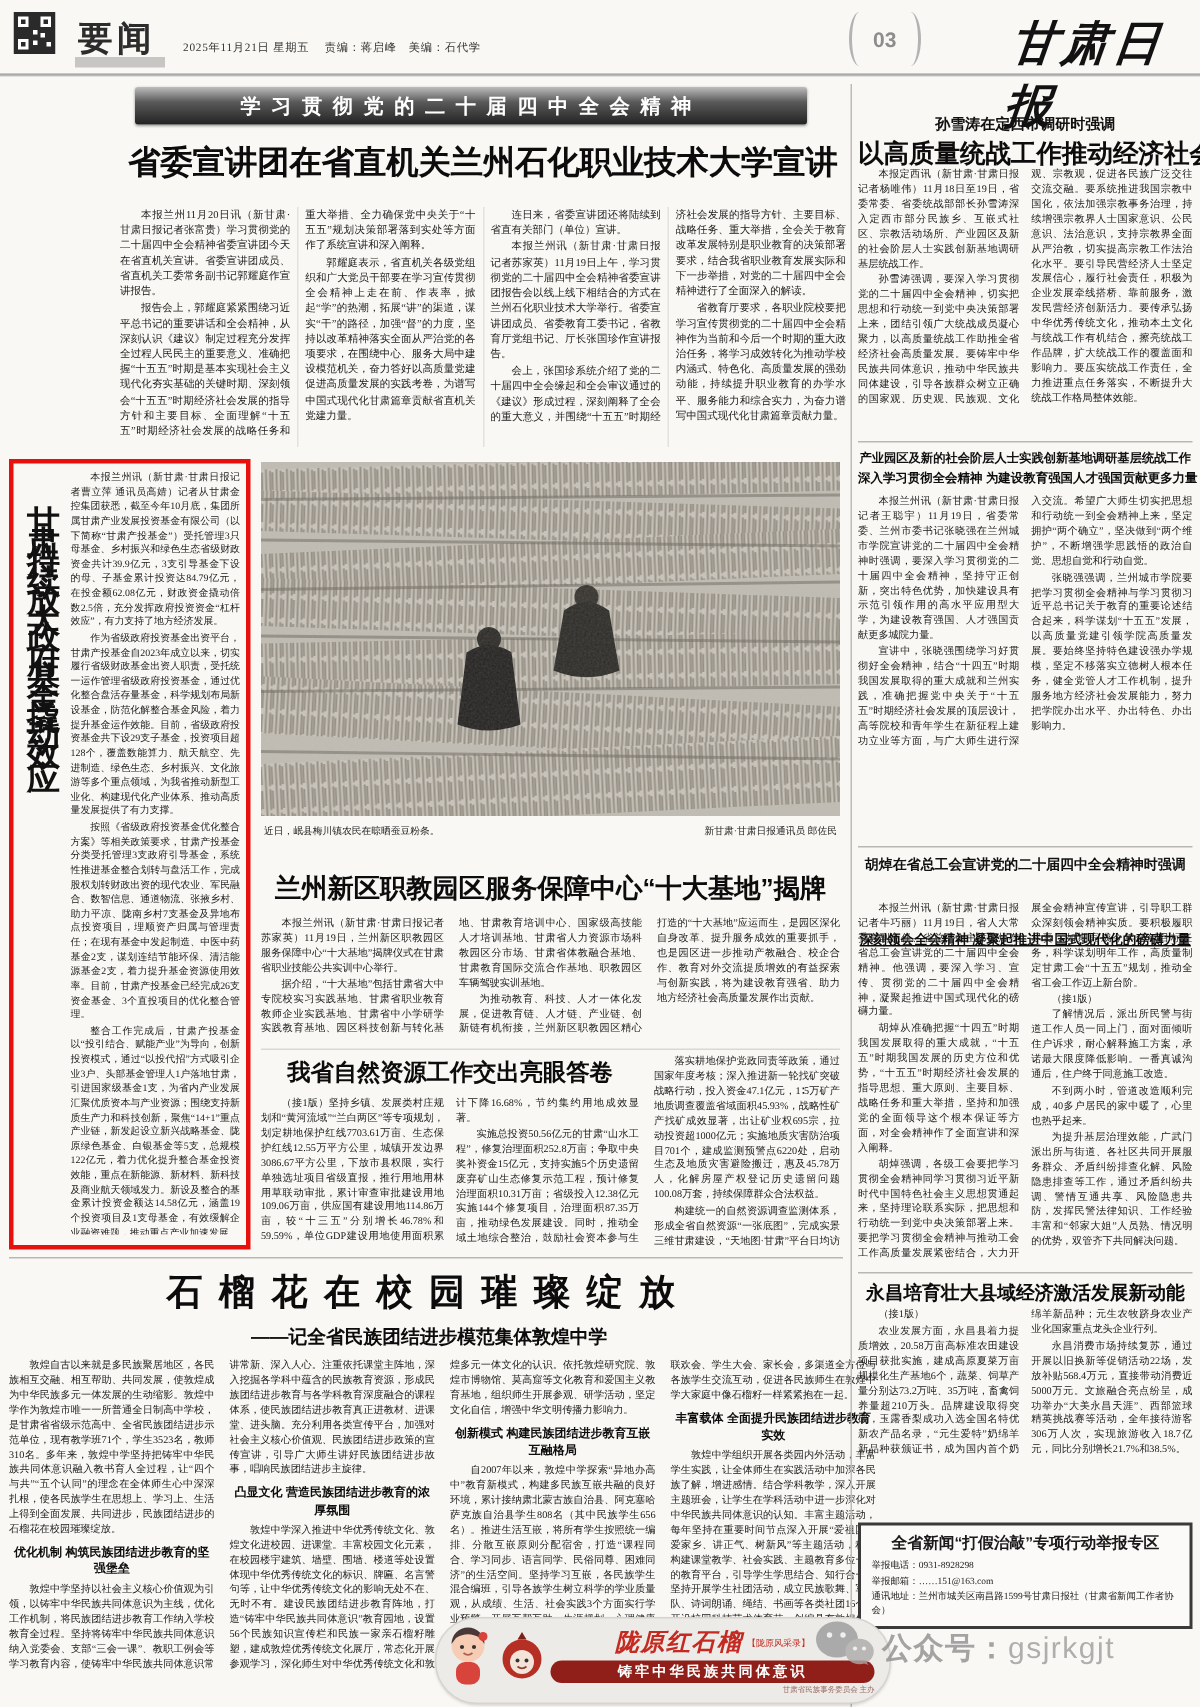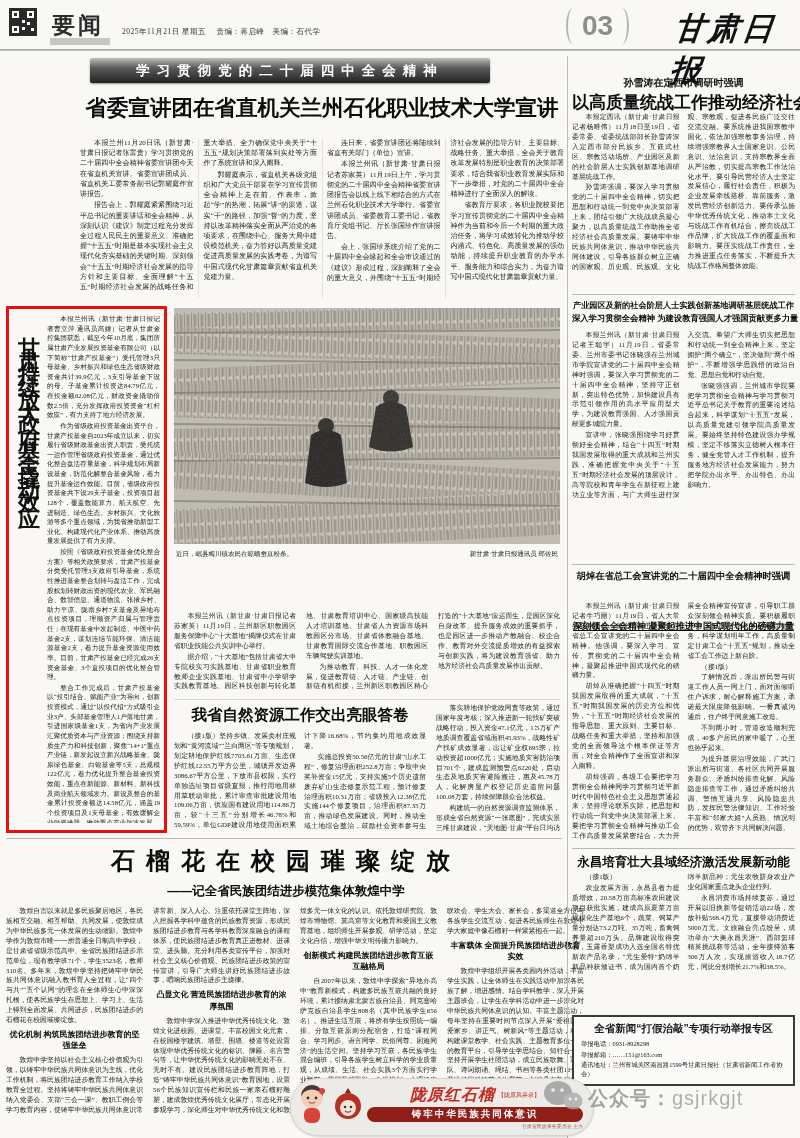--- a/index.html
+++ b/index.html
@@ -8,21 +8,21 @@
         font-family:"Liberation Serif","DejaVu Serif",serif;color:#1a1a1a;}
   .abs{position:absolute;}
   
   .sec-title{font-family:"Liberation Sans","DejaVu Sans",sans-serif;font-weight:bold;font-size:23px;color:#2c2c2c;letter-spacing:3px;}
   .sec-bar{background:#c7c6c4;height:7px;}
   .dateline{font-size:7.5px;color:#333;letter-spacing:.5px;}
   .pagenum-wrap{display:flex;align-items:center;}
   .arc{width:12px;height:36px;border-radius:50%;}
   .arc-l{border-left:2px solid #b3b3b3;}
   .arc-r{border-right:2px solid #b3b3b3;}
-  .pagenum{font-family:"Liberation Sans",sans-serif;font-weight:bold;font-size:28px;color:#8d8d8d;padding:0 2px;}
+  .pagenum{font-family:"Liberation Sans",sans-serif;font-weight:bold;font-size:14px;color:#8d8d8d;padding:0 2px;}
   .paper-logo{font-family:"DejaVu Serif","Liberation Serif",serif;font-style:italic;font-weight:bold;
               font-size:31px;color:#121212;letter-spacing:3px;transform:skewX(-6deg);}
   .head-rule{height:2px;background:linear-gradient(#9a9a9a,#c8c8c8);}
   
   .gray-banner{background:linear-gradient(180deg,#bdbdbd 0%,#5a5a5a 40%,#222 100%);border-radius:2px;
                color:#fff;font-family:"Liberation Sans",sans-serif;font-weight:bold;font-size:13.5px;
                letter-spacing:7px;text-align:center;line-height:25px;box-shadow:0 1px 2px rgba(0,0,0,.4);}
   .headline{font-family:"Liberation Sans","DejaVu Sans",sans-serif;font-weight:900;color:#0c0c0c;
             text-align:center;white-space:nowrap;}
   .kicker{font-family:"Liberation Sans",sans-serif;font-weight:bold;color:#111;text-align:center;white-space:nowrap;}
@@ -90,21 +90,21 @@
     <span>责编：蒋启峰　美编：石代学</span>
   </div>
   <div class="abs pagenum-wrap" style="left:566px;top:8px;">
     <span class="arc arc-l"></span>
     <span class="pagenum">03</span>
     <span class="arc arc-r"></span>
   </div>
   <div class="abs paper-logo" style="left:672px;top:8px;">甘肃日报</div>
   <div class="abs head-rule" style="left:0;top:49px;width:800px;"></div>
 
-  <div class="abs gray-banner" style="left:90px;top:58px;width:400px;height:25px;">学习贯彻党的二十届四中全会精神</div>
+  <div class="abs gray-banner" style="left:90px;top:58px;width:448px;height:25px;">学习贯彻党的二十届四中全会精神</div>
   <div class="abs headline" style="left:78px;top:93px;width:488px;font-size:21.5px;">省委宣讲团在省直机关兰州石化职业技术大学宣讲</div>
   <div id="mainBody" class="abs bodytext cols4" style="left:80px;top:138px;width:484px;height:160px;">
       <p>本报兰州11月20日讯（新甘肃·甘肃日报记者张富贵）学习贯彻党的二十届四中全会精神省委宣讲团今天在省直机关宣讲。省委宣讲团成员、省直机关工委常务副书记郭耀庭作宣讲报告。</p>
       <p>报告会上，郭耀庭紧紧围绕习近平总书记的重要讲话和全会精神，从深刻认识《建议》制定过程充分发挥全过程人民民主的重要意义、准确把握“十五五”时期是基本实现社会主义现代化夯实基础的关键时期、深刻领会“十五五”时期经济社会发展的指导方针和主要目标、全面理解“十五五”时期经济社会发展的战略任务和重大举措、全力确保党中央关于“十五五”规划决策部署落到实处等方面作了系统宣讲和深入阐释。</p>
       <p>郭耀庭表示，省直机关各级党组织和广大党员干部要在学习宣传贯彻全会精神上走在前、作表率，掀起“学”的热潮，拓展“讲”的渠道，谋实“干”的路径，加强“督”的力度，坚持以改革精神落实全面从严治党的各项要求，在围绕中心、服务大局中建设模范机关，奋力答好以高质量党建促进高质量发展的实践考卷，为谱写中国式现代化甘肃篇章贡献省直机关党建力量。</p>
       <p>连日来，省委宣讲团还将陆续到省直有关部门（单位）宣讲。</p>
       <p>本报兰州讯（新甘肃·甘肃日报记者苏家英）11月19日上午，学习贯彻党的二十届四中全会精神省委宣讲团报告会以线上线下相结合的方式在兰州石化职业技术大学举行。省委宣讲团成员、省委教育工委书记，省教育厅党组书记、厅长张国珍作宣讲报告。</p>
       <p>会上，张国珍系统介绍了党的二十届四中全会缘起和全会审议通过的《建议》形成过程，深刻阐释了全会的重大意义，并围绕“十五五”时期经济社会发展的指导方针、主要目标、战略任务、重大举措，全会关于教育改革发展特别是职业教育的决策部署要求，结合我省职业教育发展实际和下一步举措，对党的二十届四中全会精神进行了全面深入的解读。</p>
       <p>省教育厅要求，各职业院校要把学习宣传贯彻党的二十届四中全会精神作为当前和今后一个时期的重大政治任务，将学习成效转化为推动学校内涵式、特色化、高质量发展的强劲动能，持续提升职业教育的办学水平、服务能力和综合实力，为奋力谱写中国式现代化甘肃篇章贡献力量。</p>
     </div>
@@ -156,20 +156,21 @@
         <path d="M137 127 q15 -10 30 0 l6 48 q-21 8 -42 0 z" fill="#232120"></path>
       </g>
       <rect width="386" height="236" filter="url(#grain)" opacity="0.5"></rect>
     </svg>
   </div>
   <div class="abs caption-row" style="left:176px;top:550px;width:382px;">
     <span>近日，岷县梅川镇农民在晾晒蚕豆粉条。</span>
     <span>新甘肃·甘肃日报通讯员 郎佐民</span>
   </div>
 
+  <div class="abs headline" style="left:174px;top:580px;width:386px;font-size:17.5px;">兰州新区职教园区服务保障中心“十大基地”揭牌</div>
   <div class="abs bodytext cols3" style="left:174px;top:611px;width:386px;height:84px;">
       <p>本报兰州讯（新甘肃·甘肃日报记者苏家英）11月19日，兰州新区职教园区服务保障中心“十大基地”揭牌仪式在甘肃省职业技能公共实训中心举行。</p>
       <p>据介绍，“十大基地”包括甘肃省大中专院校实习实践基地、甘肃省职业教育教师企业实践基地、甘肃省中小学研学实践教育基地、园区科技创新与转化基地、甘肃教育培训中心、国家级高技能人才培训基地、甘肃省人力资源市场科教园区分市场、甘肃省体教融合基地、甘肃教育国际交流合作基地、职教园区车辆驾驶实训基地。</p>
       <p>为推动教育、科技、人才一体化发展，促进教育链、人才链、产业链、创新链有机衔接，兰州新区职教园区精心打造的“十大基地”应运而生，是园区深化自身改革、提升服务成效的重要抓手，也是园区进一步推动产教融合、校企合作、教育对外交流提质增效的有益探索与创新实践，将为建设教育强省、助力地方经济社会高质量发展作出贡献。</p>
     </div>
 
   <div class="abs hline" style="left:174px;top:699px;width:386px;opacity:.5;"></div>
 
   <div class="abs headline" style="left:176px;top:705px;width:248px;font-size:15.5px;">我省自然资源工作交出亮眼答卷</div>
   <div class="abs bodytext cols2" style="left:174px;top:731px;width:252px;height:101px;">

